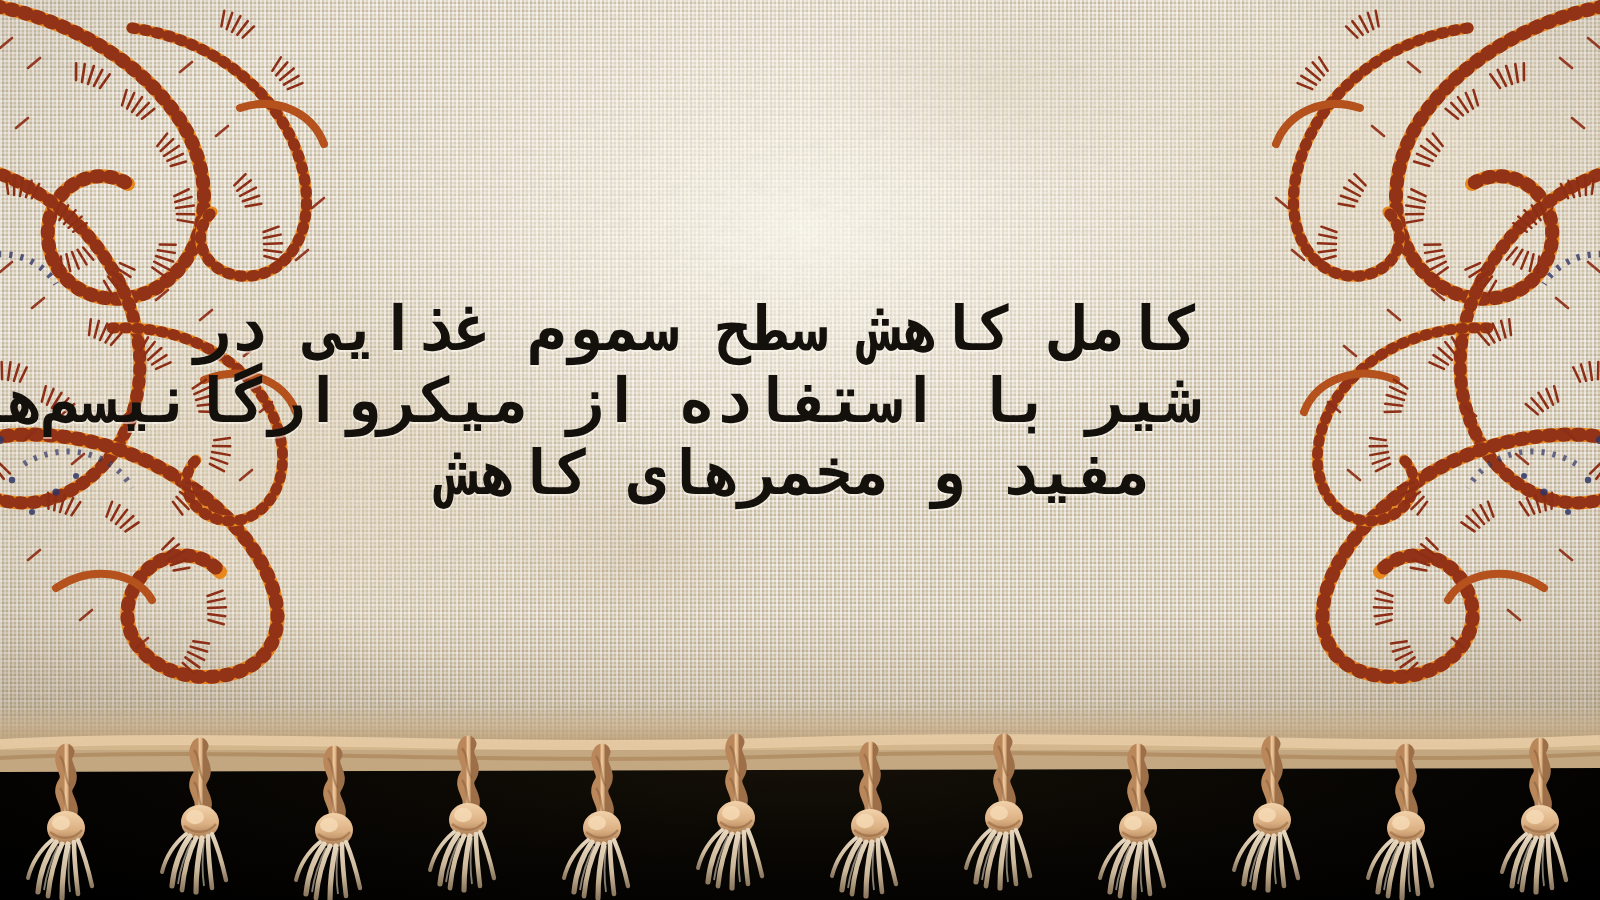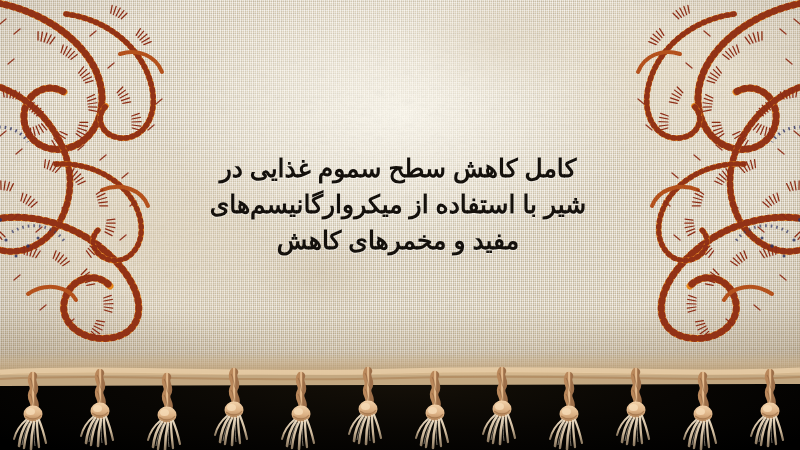--- a/index.html
+++ b/index.html
@@ -90,23 +90,23 @@
   .fringe svg{ display:block; width:800px; height:84px; overflow:visible; }
 
   
   .title-block{
     position:absolute;
     left:196px; top:150px; width:404px;
     text-align:center;
     direction:rtl;
   }
   .title-line{
-    font-family:Liberation Sans, sans-serif;
+    font-family:Liberation Mono, monospace;
     font-weight:700;
-    font-size:25px;
+    font-size:31px;
     line-height:36px;
     color:#14100c;
     letter-spacing:0px;
     white-space:nowrap;
     text-shadow:0 1px 0 rgba(255,252,244,.55);
   }
 </style>
 </head>
 <body>
 

